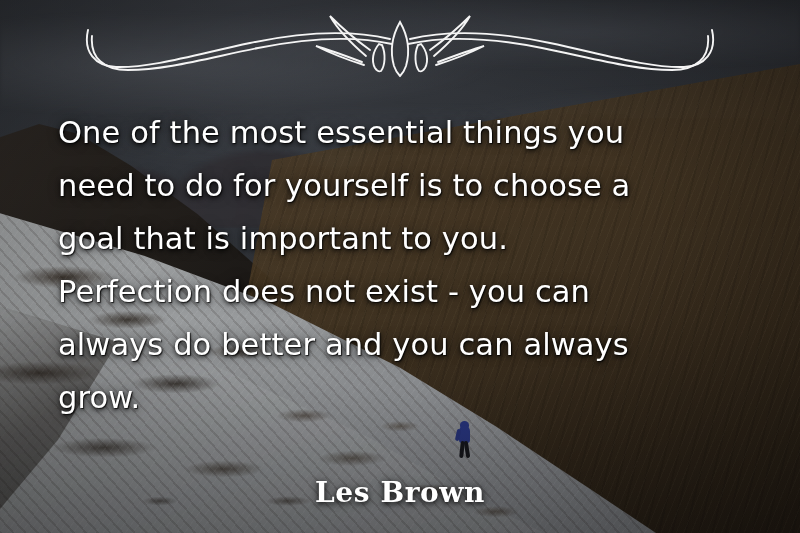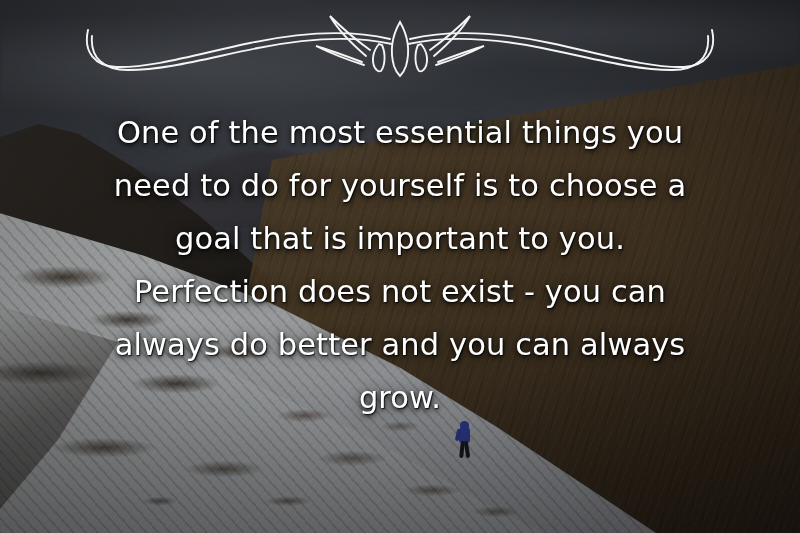--- a/index.html
+++ b/index.html
@@ -170,21 +170,21 @@
 
   
   .ornament {
     position: absolute; left: 0; top: 8px; width: 800px; height: 72px;
   }
 
   
   .quote {
     position: absolute;
     left: 58px; top: 106px; width: 684px;
-    text-align: center;
+    text-align: left;
     color: #ffffff;
     font-family: "DejaVu Sans", sans-serif;
     font-size: 30.5px;
     line-height: 53px;
     letter-spacing: .1px;
     font-weight: 400;
     text-shadow: 0 2px 4px rgba(0,0,0,.80), 0 0 12px rgba(0,0,0,.55), 1px 1px 1px rgba(0,0,0,.7);
     white-space: pre-wrap;
   }
 
@@ -273,15 +273,16 @@
     </g>
   </svg>
 
   <div class="quote">One of the most essential things you
 need to do for yourself is to choose a
 goal that is important to you.
 Perfection does not exist - you can
 always do better and you can always
 grow.</div>
 
+  <div class="author">Les Brown</div>
 
 
 </div>
 
 </body></html>

